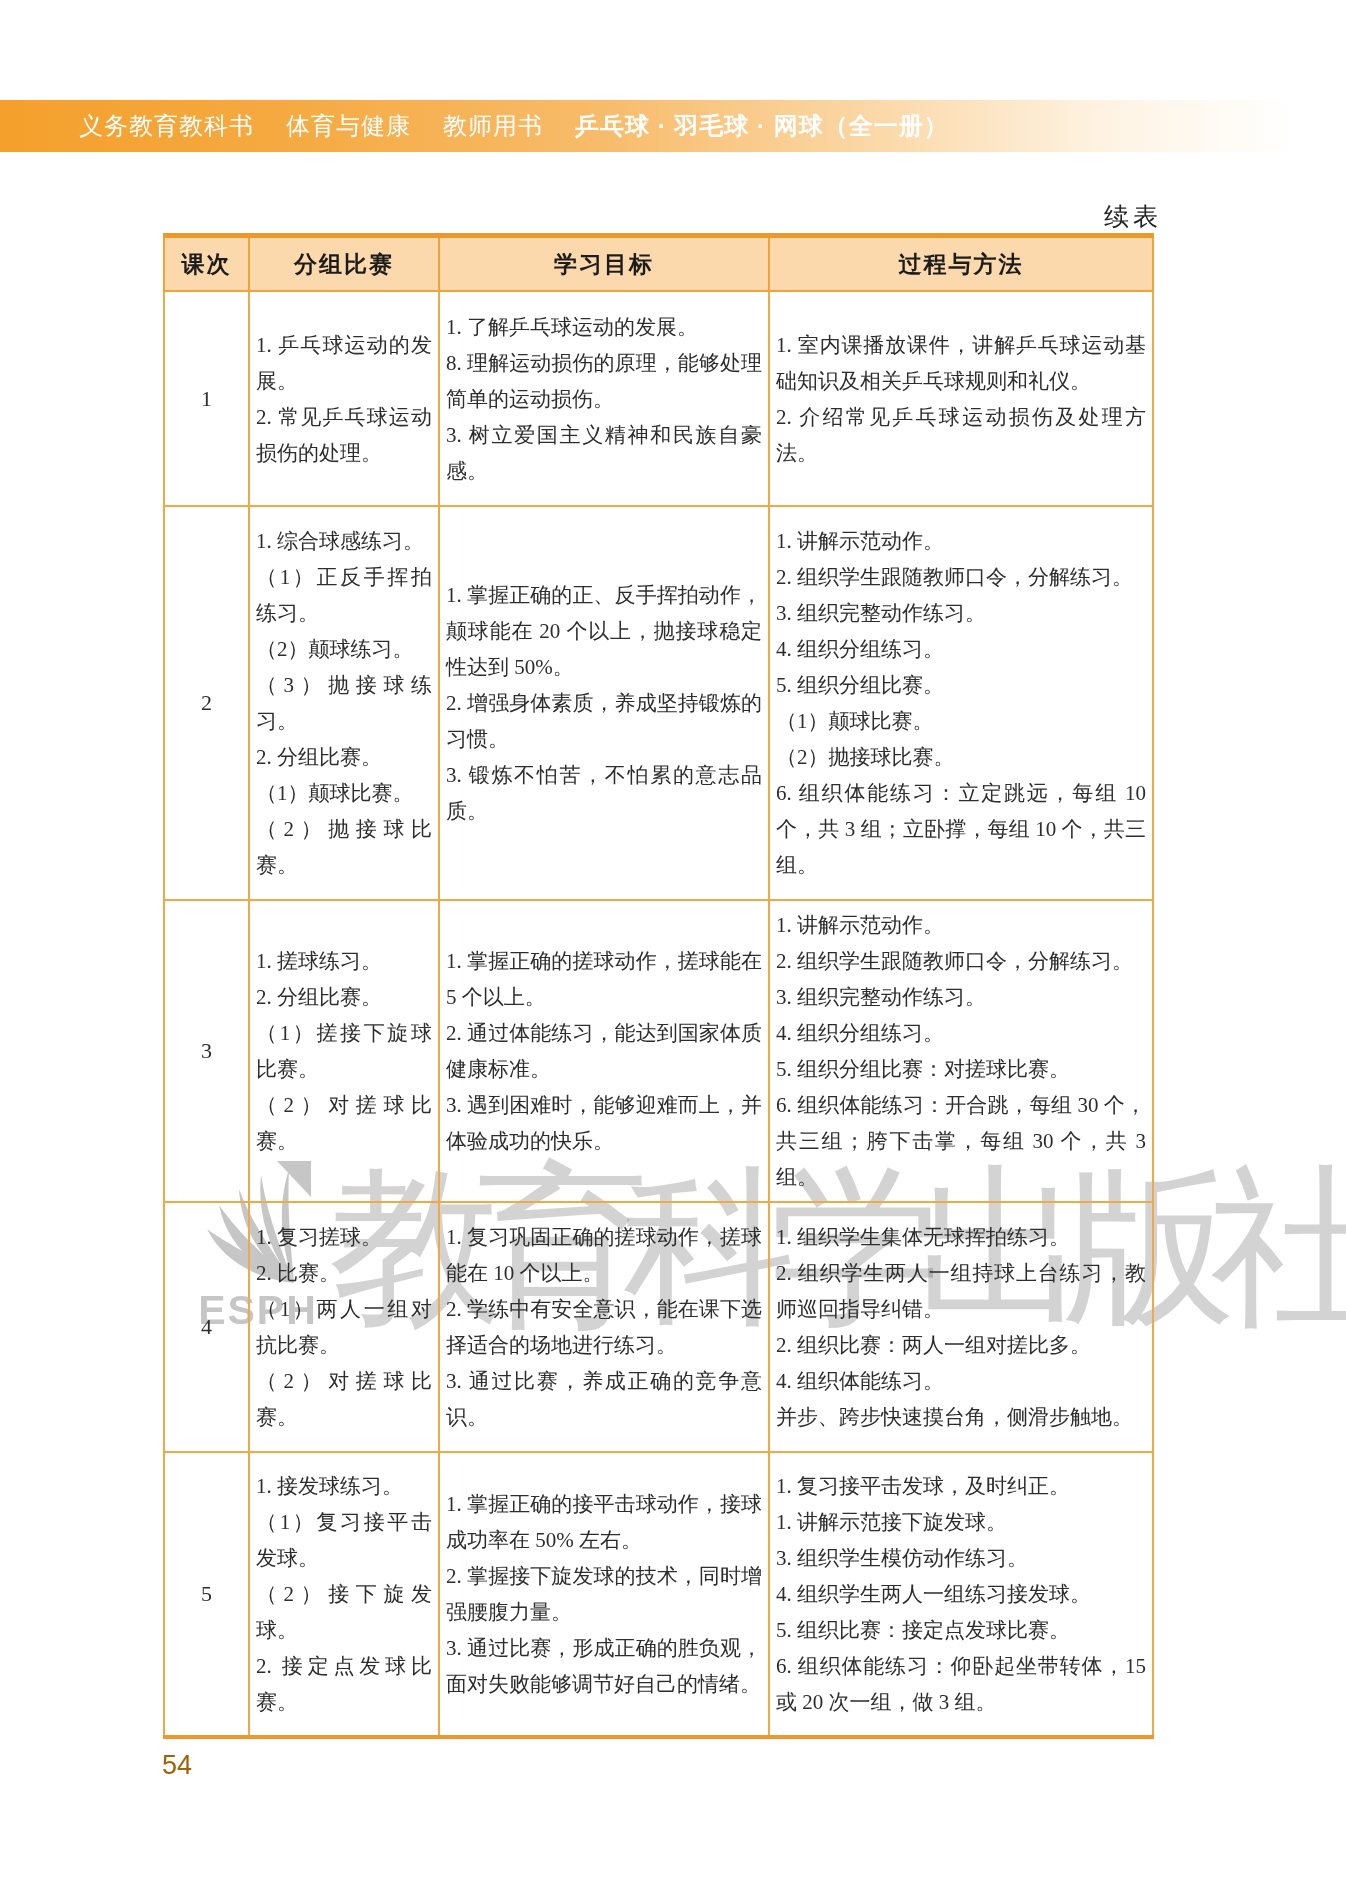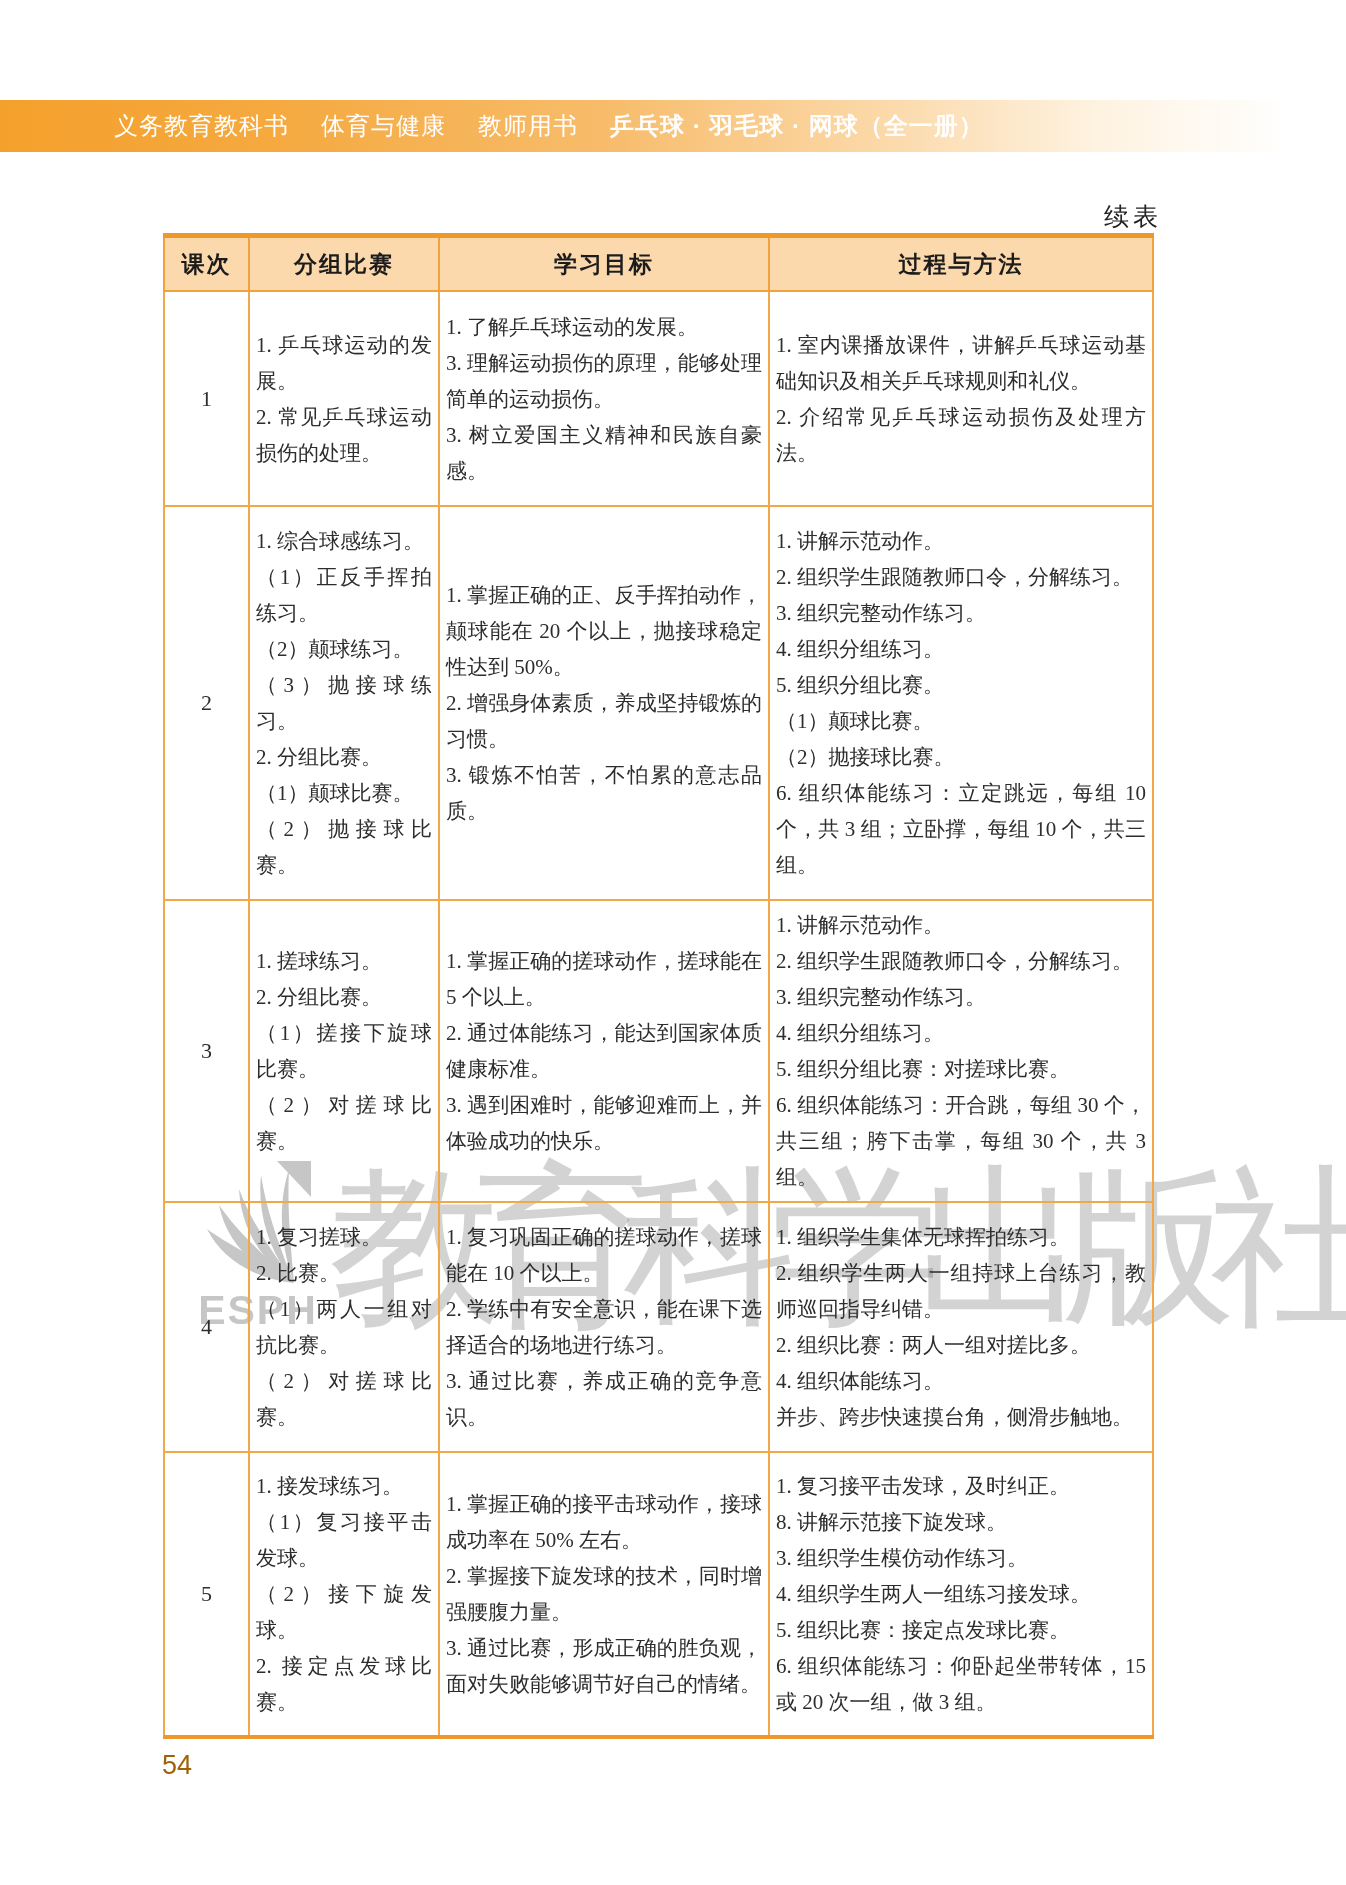--- a/index.html
+++ b/index.html
@@ -3,21 +3,21 @@
 <meta charset="utf-8">
 <style>
   html,body{margin:0;padding:0;background:#ffffff;}
   .page{position:relative;width:1346px;height:1885px;background:#ffffff;overflow:hidden;
         font-family:"Liberation Serif","DejaVu Serif",serif;color:#2d2d2d;}
 
   
   .band{position:absolute;left:0;top:100px;width:1346px;height:52px;
         background:linear-gradient(90deg,#f4a02c 0%,#f5a93f 20%,#f7bc6b 45%,#fbd8a7 65%,#fef3e2 82%,#ffffff 96%);
         display:flex;align-items:center;}
-  .band-text{display:flex;gap:32px;padding-left:114px;color:#ffffff;
+  .band-text{display:flex;gap:32px;padding-left:79px;color:#ffffff;
              font-family:"Liberation Sans","DejaVu Sans",sans-serif;font-size:24px;letter-spacing:1px;white-space:nowrap;}
   .band-text .bold{font-weight:bold;}
 
   
   .continued{position:absolute;top:200px;left:163px;width:999px;text-align:right;
              font-size:25px;letter-spacing:4px;color:#222222;
              font-family:"Liberation Serif","DejaVu Serif",serif;}
 
   
   .watermark{position:absolute;z-index:0;}
@@ -109,21 +109,21 @@
       </thead>
       <tbody>
           <tr style="height: 215px;">
             <td class="c-lesson">1</td>
             <td class="c-body">
               <p>1. 乒乓球运动的发展。</p>
               <p>2. 常见乒乓球运动损伤的处理。</p>
             </td>
             <td class="c-body">
               <p>1. 了解乒乓球运动的发展。</p>
-              <p>3. 理解运动损伤的原理，能够处理简单的运动损伤。</p>
+              <p>8. 理解运动损伤的原理，能够处理简单的运动损伤。</p>
               <p>3. 树立爱国主义精神和民族自豪感。</p>
             </td>
             <td class="c-body">
               <p>1. 室内课播放课件，讲解乒乓球运动基础知识及相关乒乓球规则和礼仪。</p>
               <p>2. 介绍常见乒乓球运动损伤及处理方法。</p>
             </td>
           </tr>
           <tr style="height: 394px;">
             <td class="c-lesson">2</td>
             <td class="c-body">
@@ -202,21 +202,21 @@
               <p>（2）接下旋发球。</p>
               <p>2. 接定点发球比赛。</p>
             </td>
             <td class="c-body">
               <p>1. 掌握正确的接平击球动作，接球成功率在 50% 左右。</p>
               <p>2. 掌握接下旋发球的技术，同时增强腰腹力量。</p>
               <p>3. 通过比赛，形成正确的胜负观，面对失败能够调节好自己的情绪。</p>
             </td>
             <td class="c-body">
               <p>1. 复习接平击发球，及时纠正。</p>
-              <p>8. 讲解示范接下旋发球。</p>
+              <p>1. 讲解示范接下旋发球。</p>
               <p>3. 组织学生模仿动作练习。</p>
               <p>4. 组织学生两人一组练习接发球。</p>
               <p>5. 组织比赛：接定点发球比赛。</p>
               <p>6. 组织体能练习：仰卧起坐带转体，15 或 20 次一组，做 3 组。</p>
             </td>
           </tr>
         </tbody>
     </table>
   </div>
 

